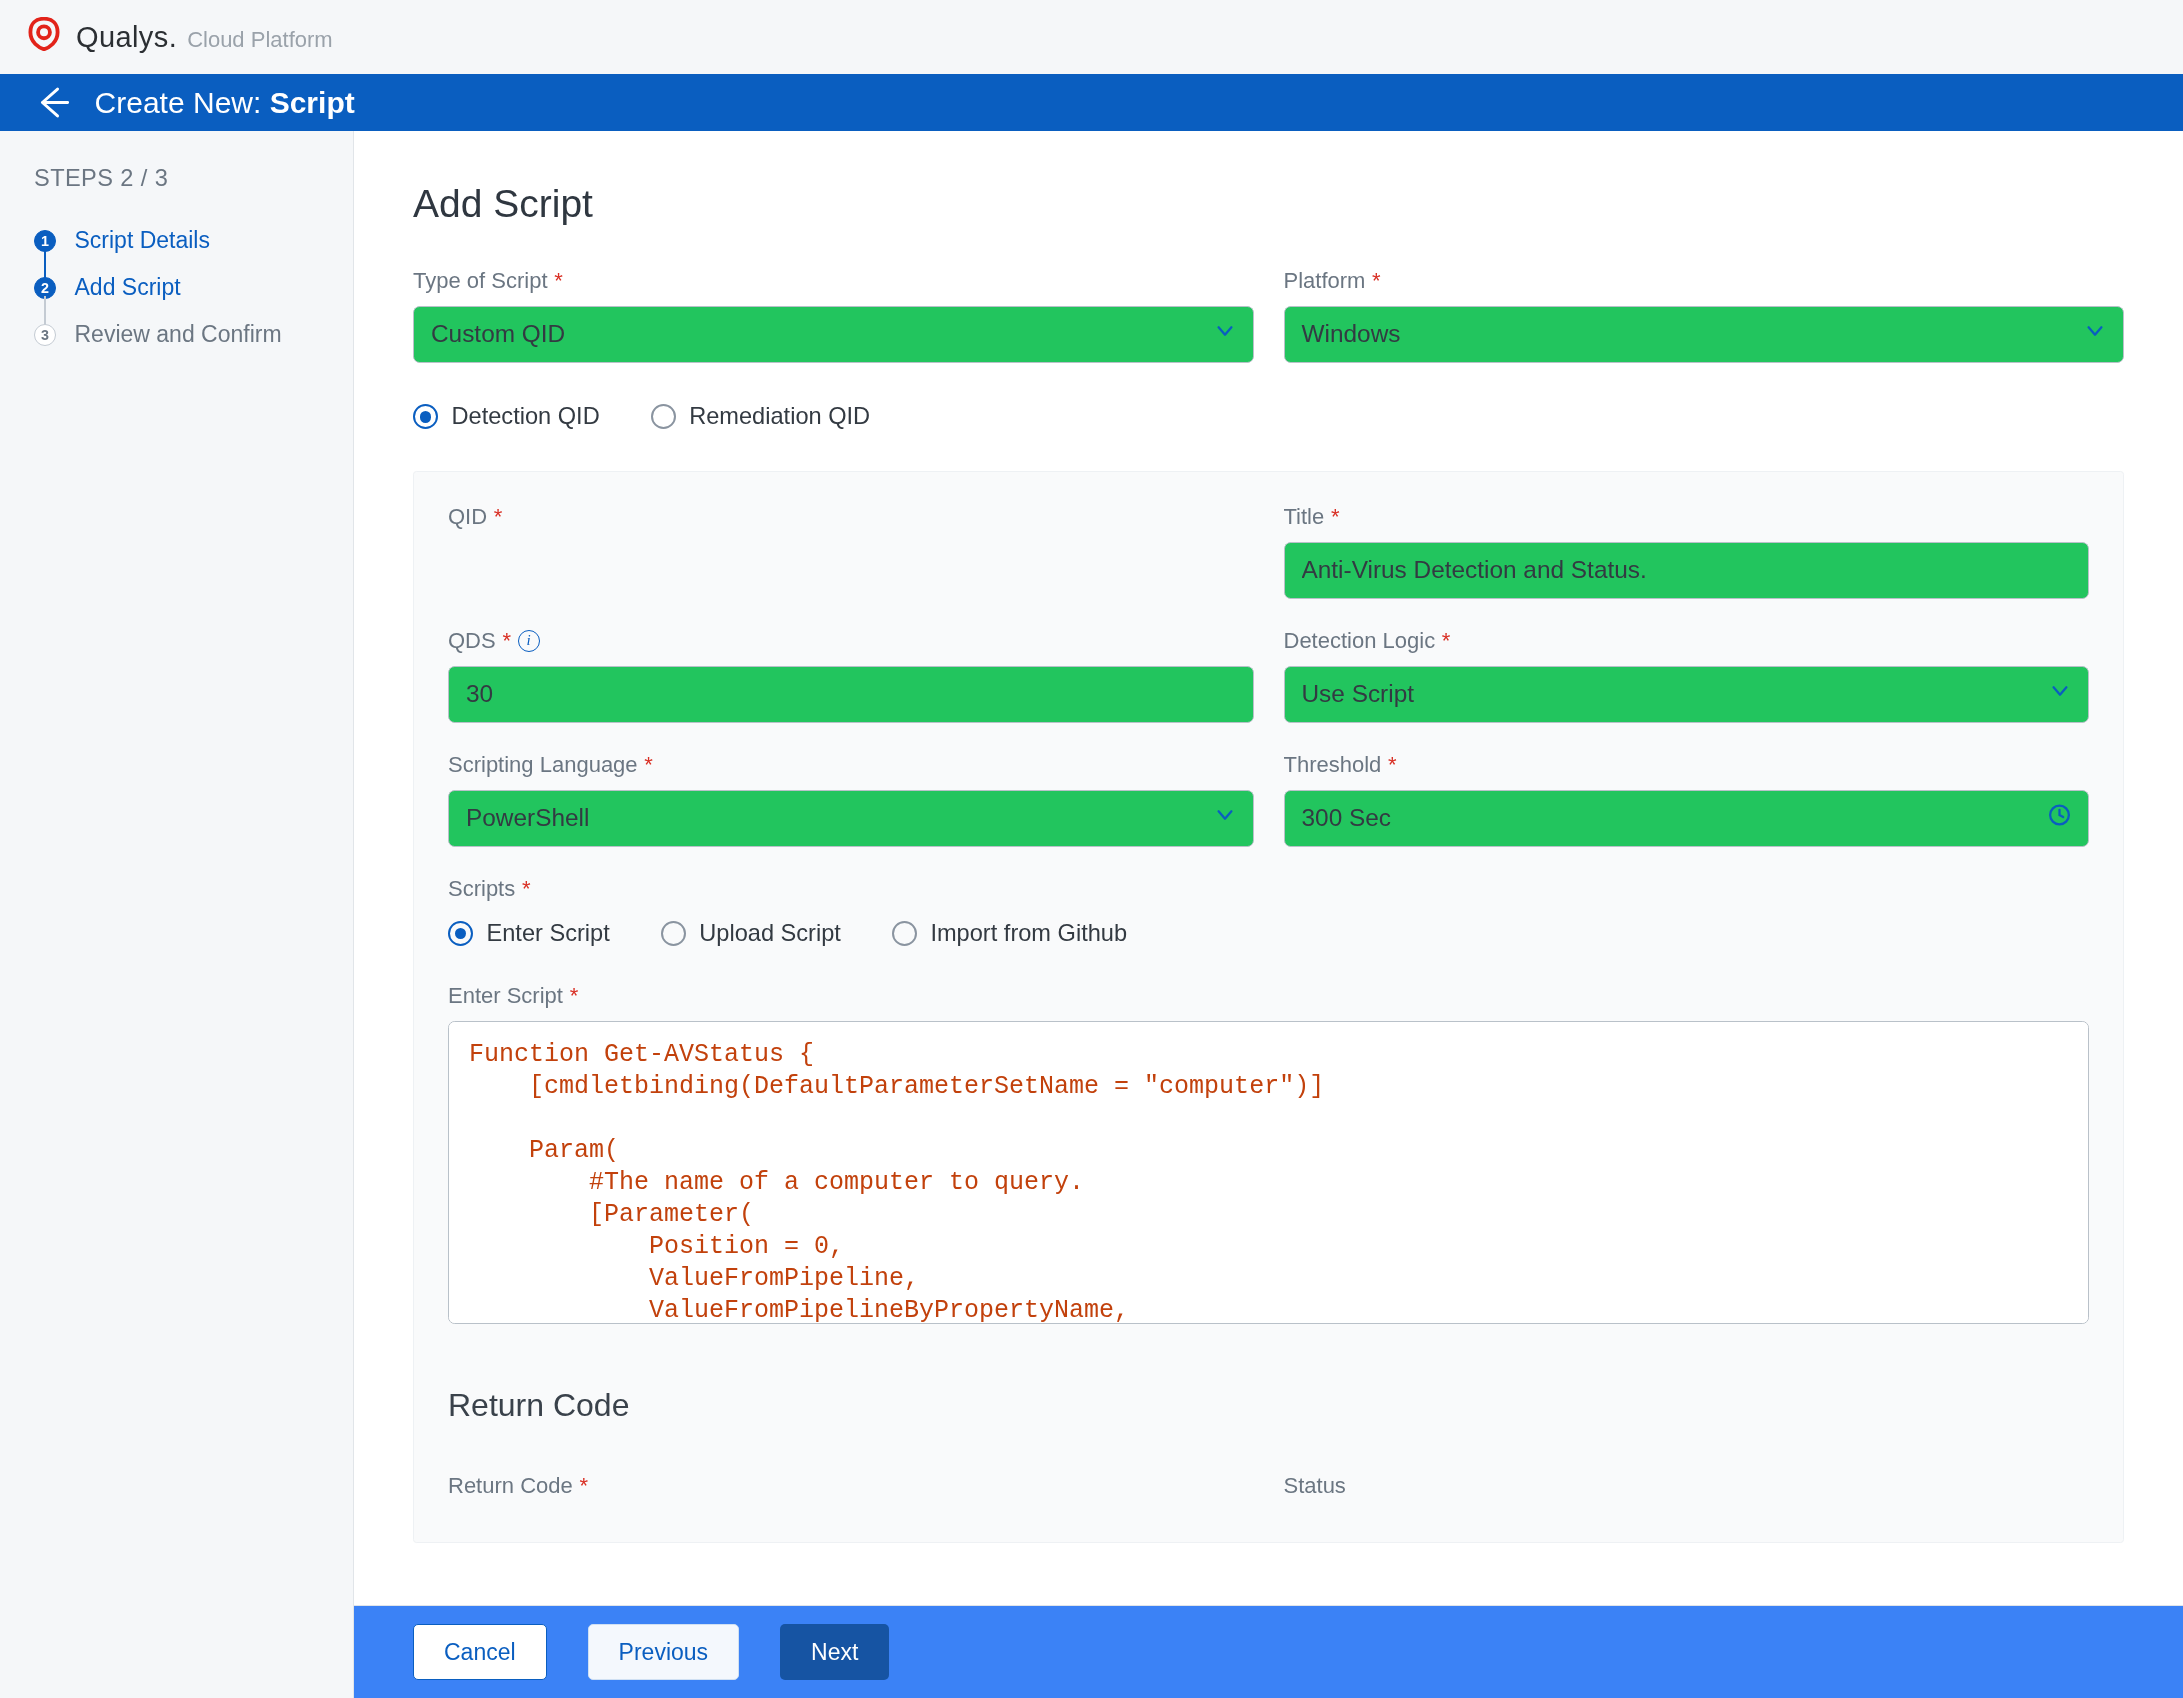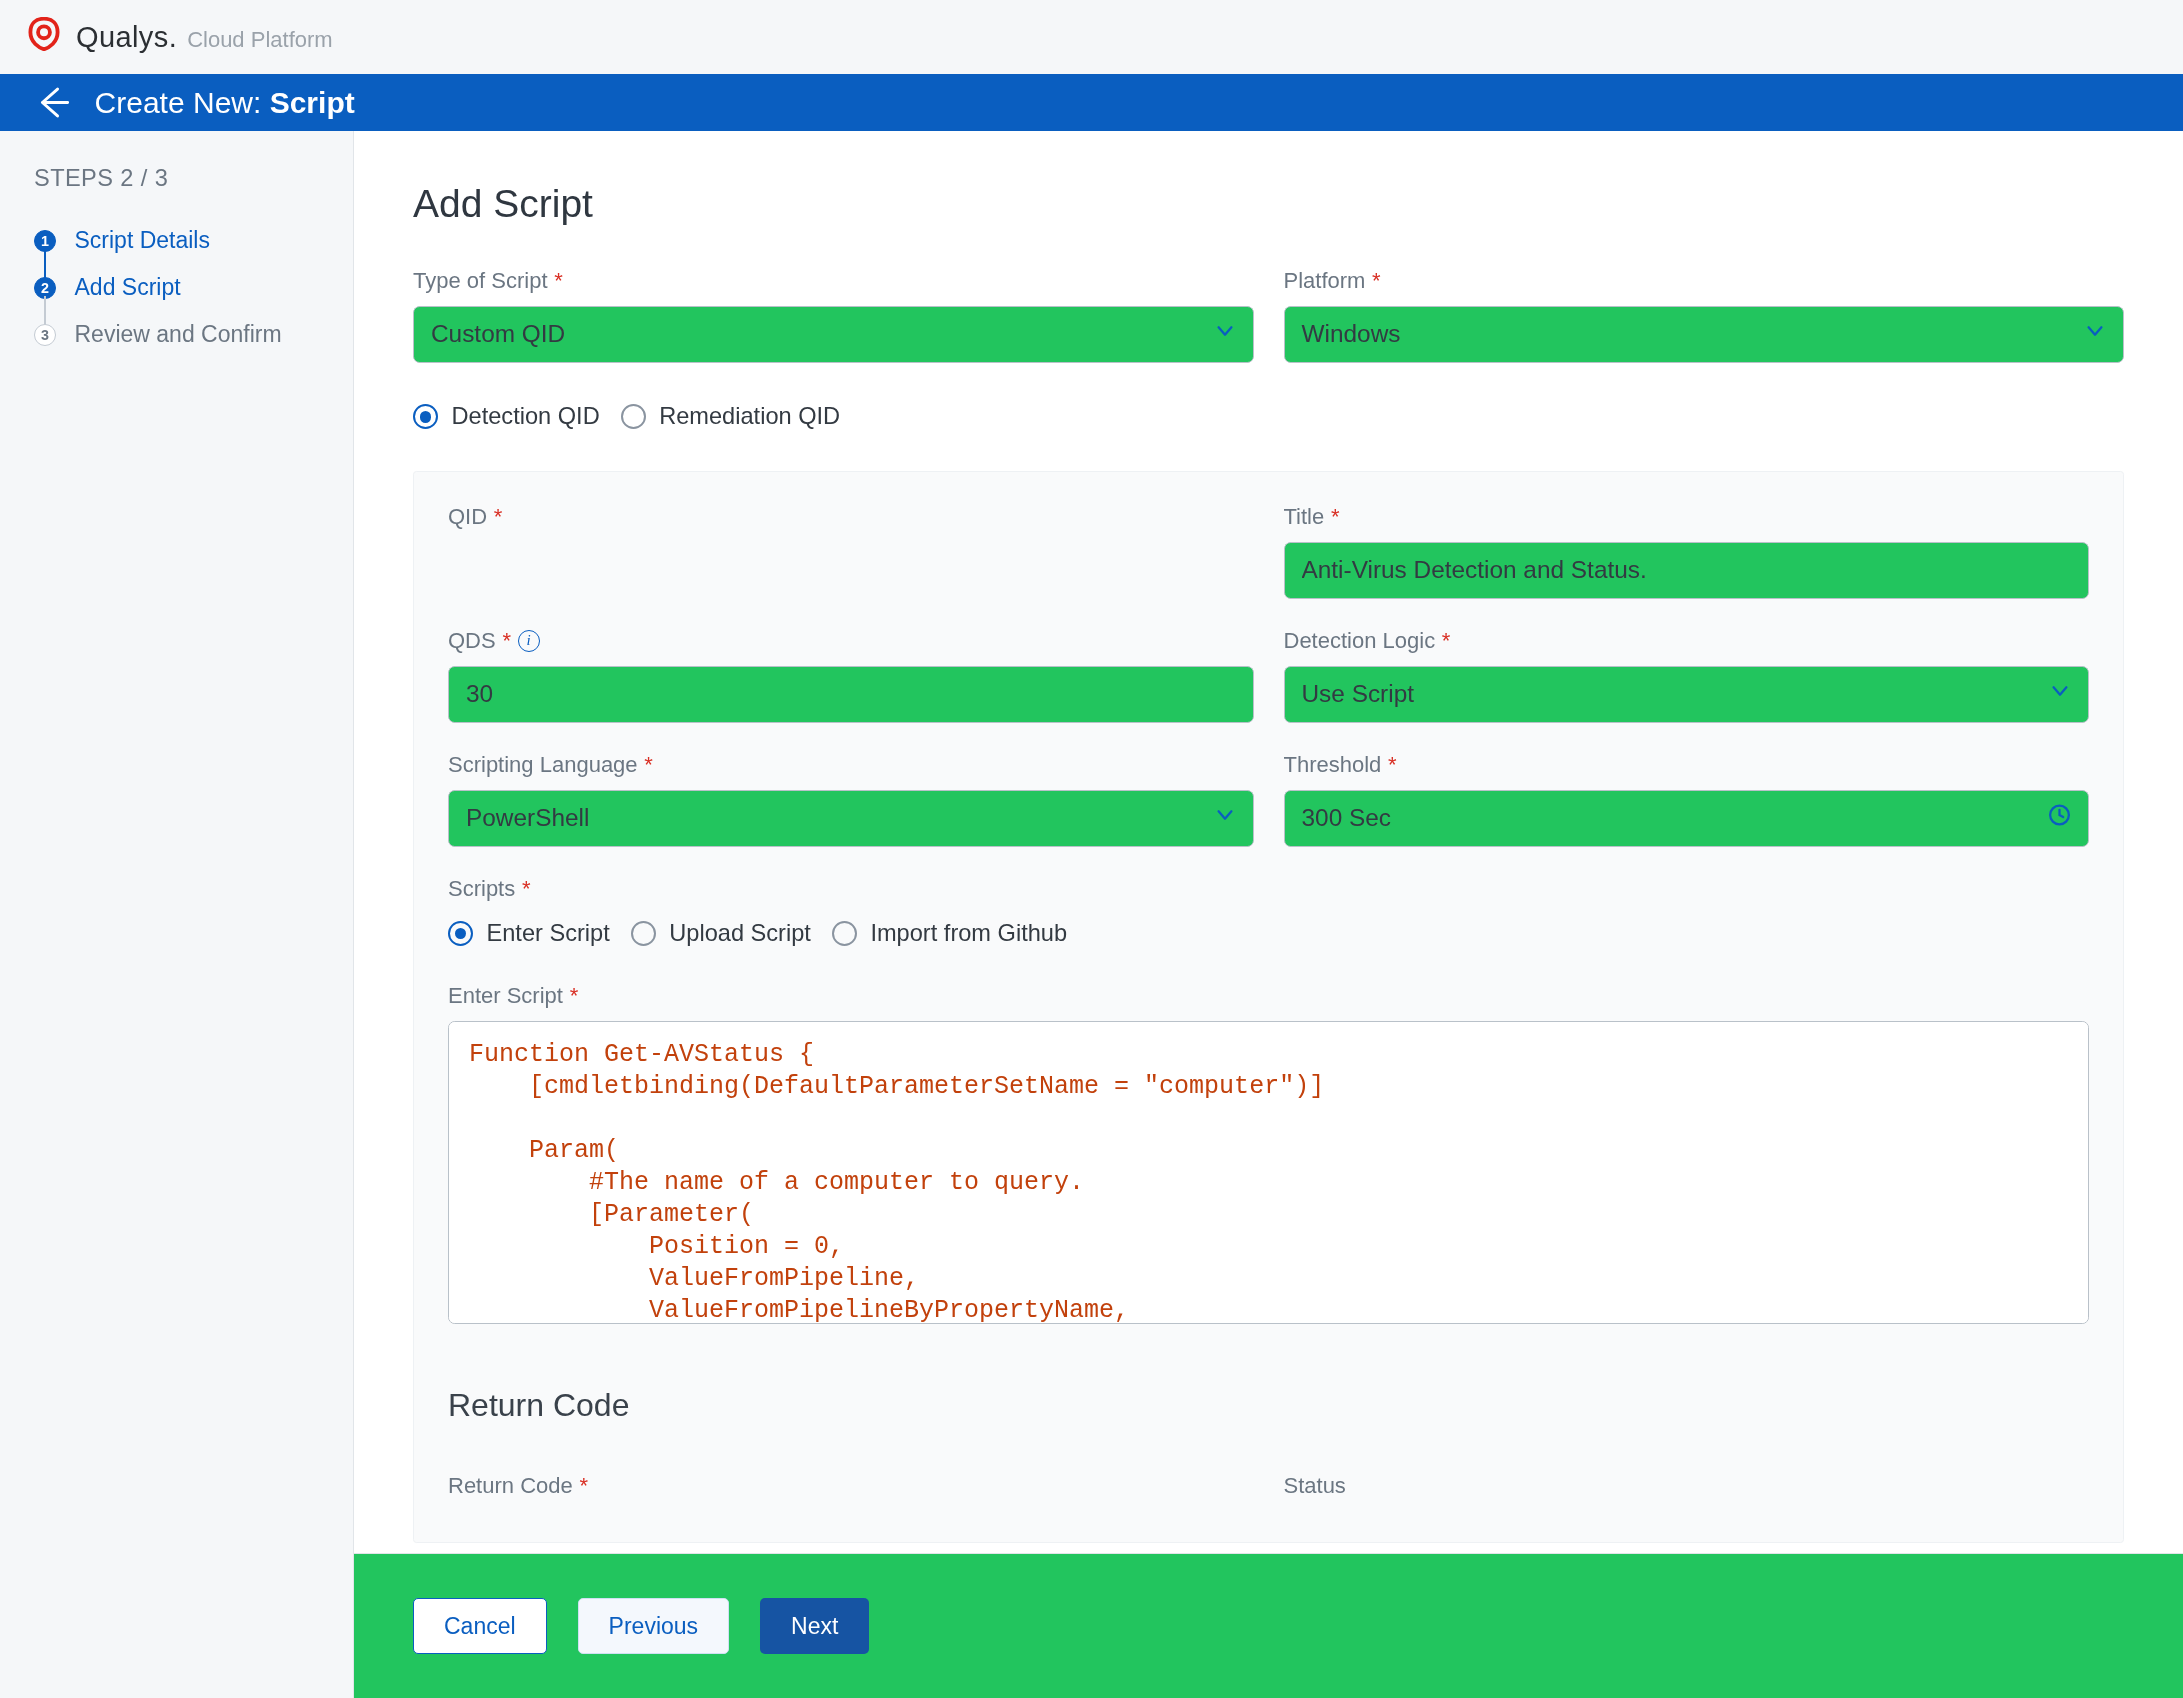--- a/index.html
+++ b/index.html
@@ -111,21 +111,21 @@
     font-family:inherit;
   }
   .select { display:flex; justify-content:space-between; align-items:center; cursor:pointer;}
   .chevron { width:22px; height:22px; }
   .clock { width:25px; height:25px; }
 
   .input-with-icon { position:relative; }
   .input-with-icon .trailing { position:absolute; right:17px; top:50%; transform:translateY(-50%); color:var(--blue);}
 
   
-  .radio-row { display:flex; gap:21px; align-items:center; padding: 6.7px 0;}
+  .radio-row { display:flex; gap:51px; align-items:center; padding: 6.7px 0;}
   .radio { display:flex; align-items:center; gap:13.5px; cursor:pointer; font-size:23.6px; color:var(--text);}
   .radio .dot {
     width:25px; height:25px; border-radius:50%; border:2.5px solid #8a94a0;
     display:flex; align-items:center; justify-content:center;
   }
   .radio.selected .dot { border-color: var(--blue); }
   .radio.selected .dot::after { content:""; width:11.8px; height:11.8px; border-radius:50%; background:var(--blue); }
 
   .inset-panel {
     grid-column: 1 / -1;
@@ -153,24 +153,24 @@
     color: #c2410c;
     line-height: 1.28;
   }
 
   h2.sub-title { font-size: 32px; font-weight:400; color:#3a424b; margin: 34px 0 20px 0; }
 
   
   .footer {
     position: fixed;
     left: 354px; right:0; bottom:0;
-    background:#22c55e;
+    background:#3b82f6;
     border-top: 1.7px solid #e1e5e9;
-    padding: 44px 59px;
-    display:flex; gap: 31px;
+    padding: 18px 59px;
+    display:flex; gap: 41px;
   }
   .btn {
     border-radius:5px;
     padding: 13.5px 30px;
     font-size: 23px;
     cursor:pointer;
     border:1.7px solid transparent;
   }
   .btn-outline { background:#fff; border-color: var(--blue); color: var(--blue); }
   .btn-outline-light { background:#f4f8fd; border-color:#cfe0f3; color: var(--blue); }

